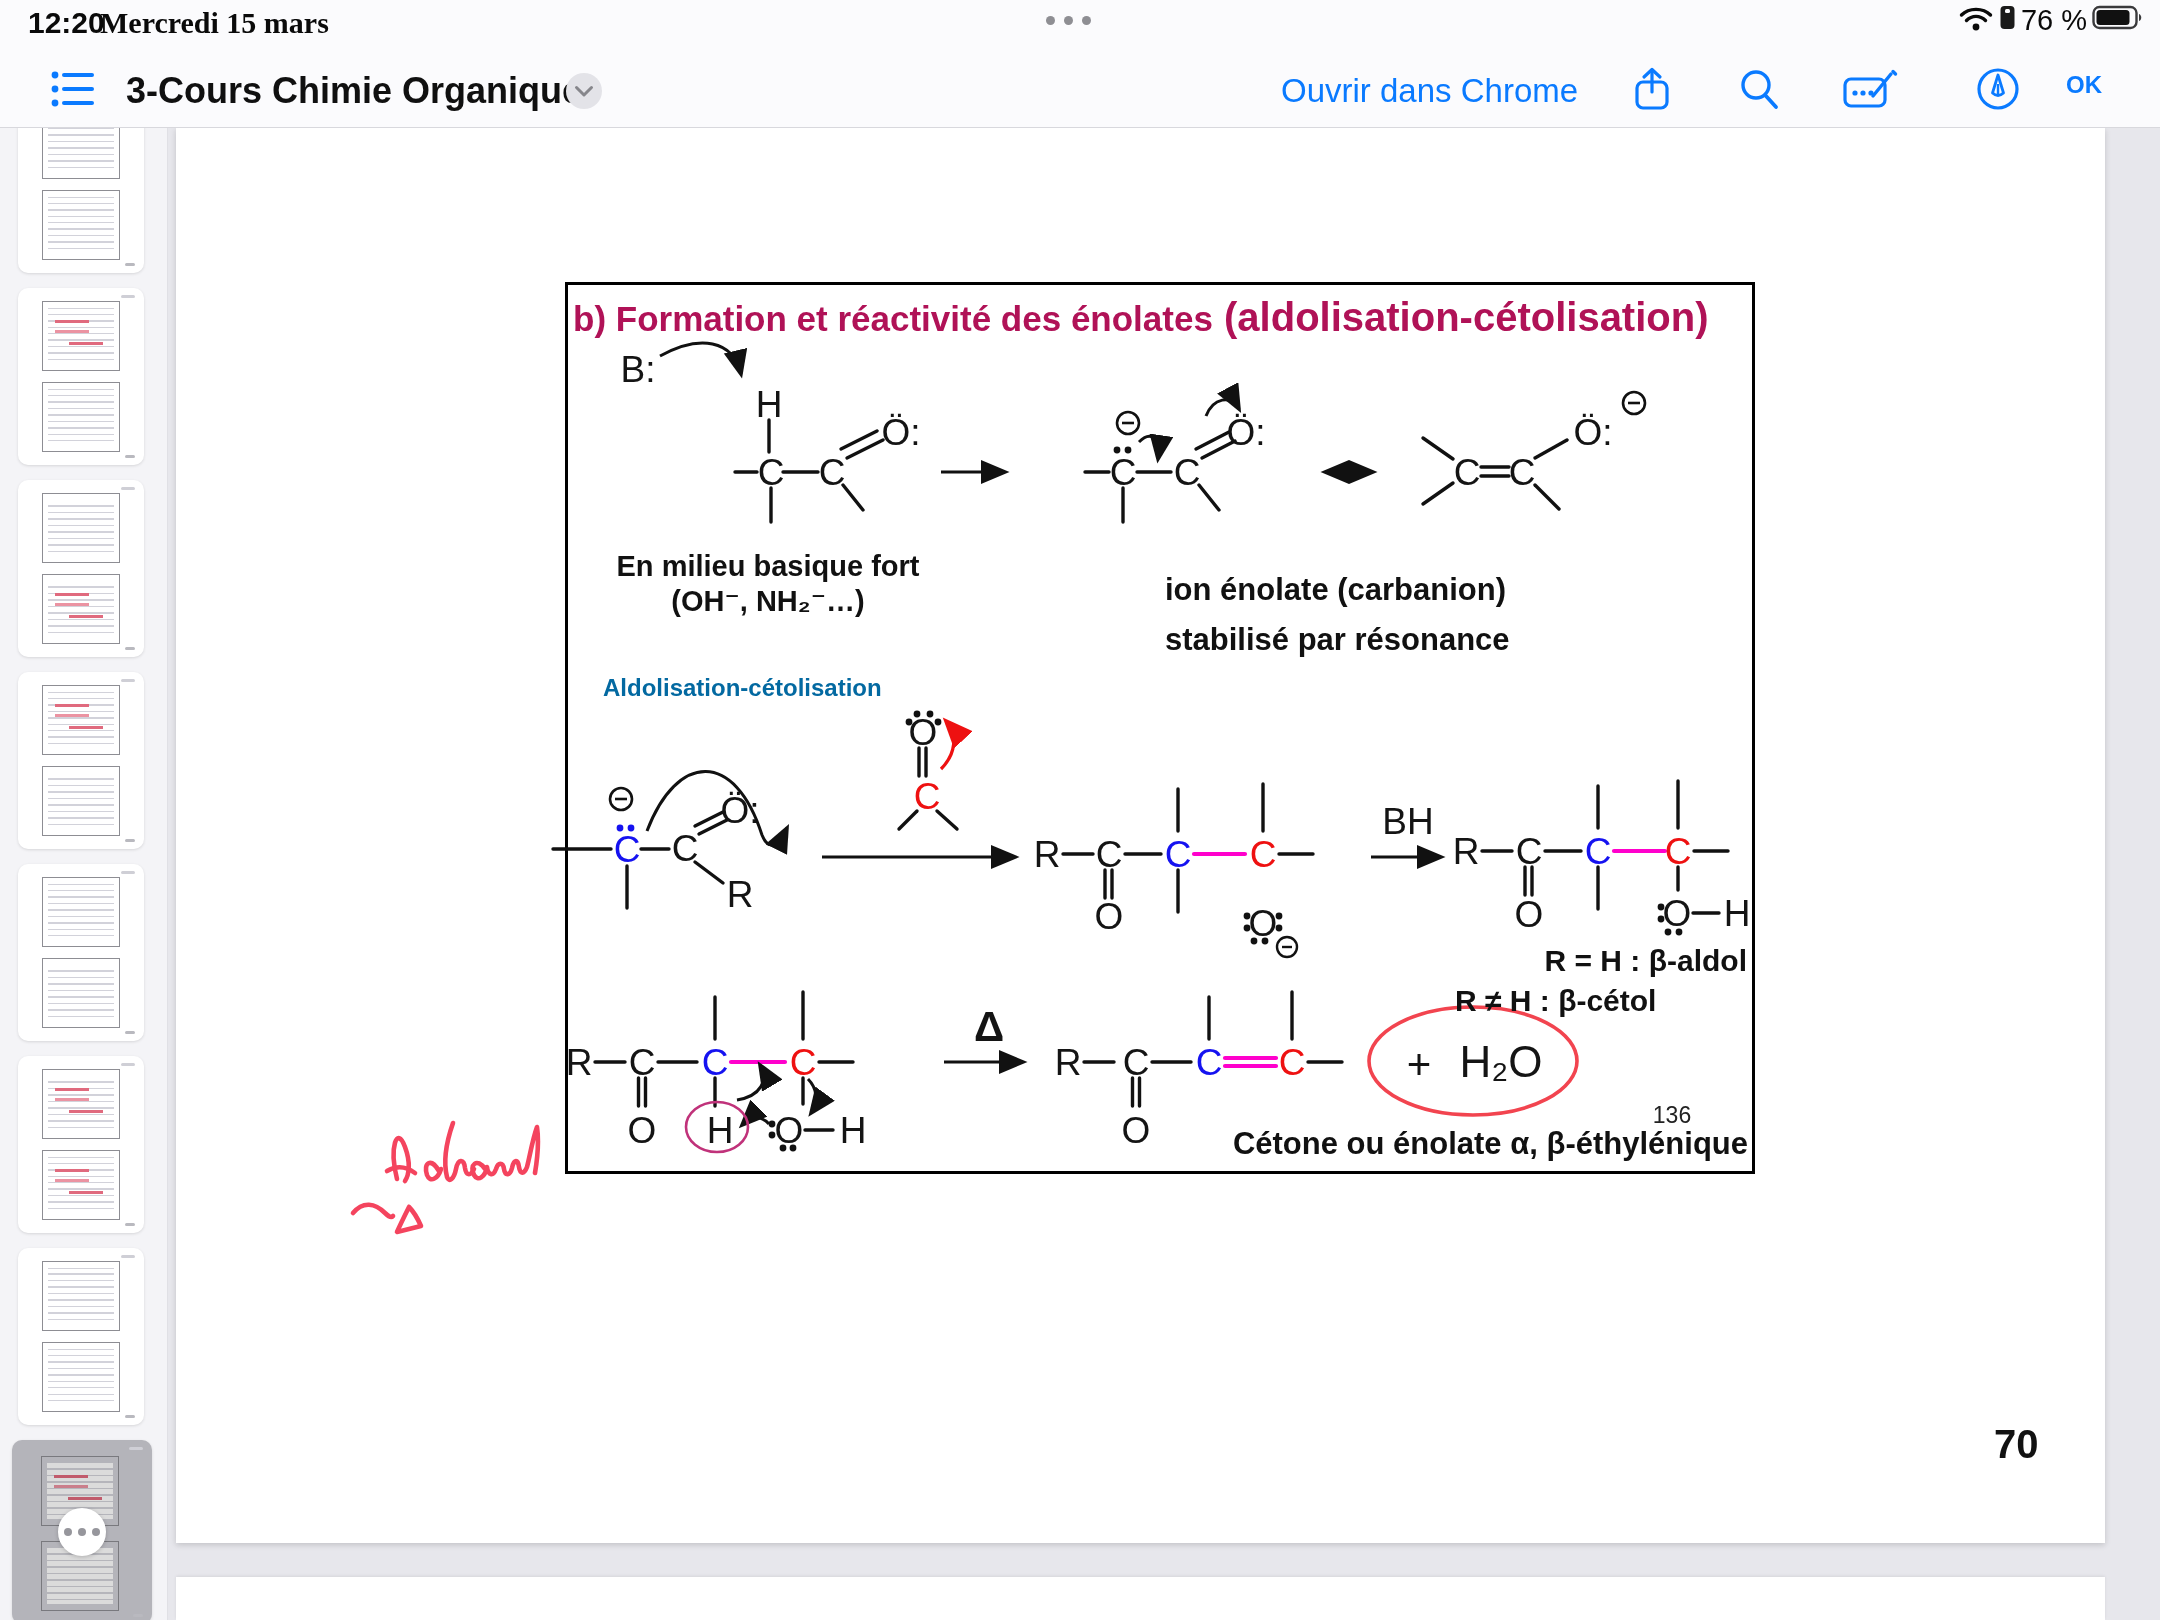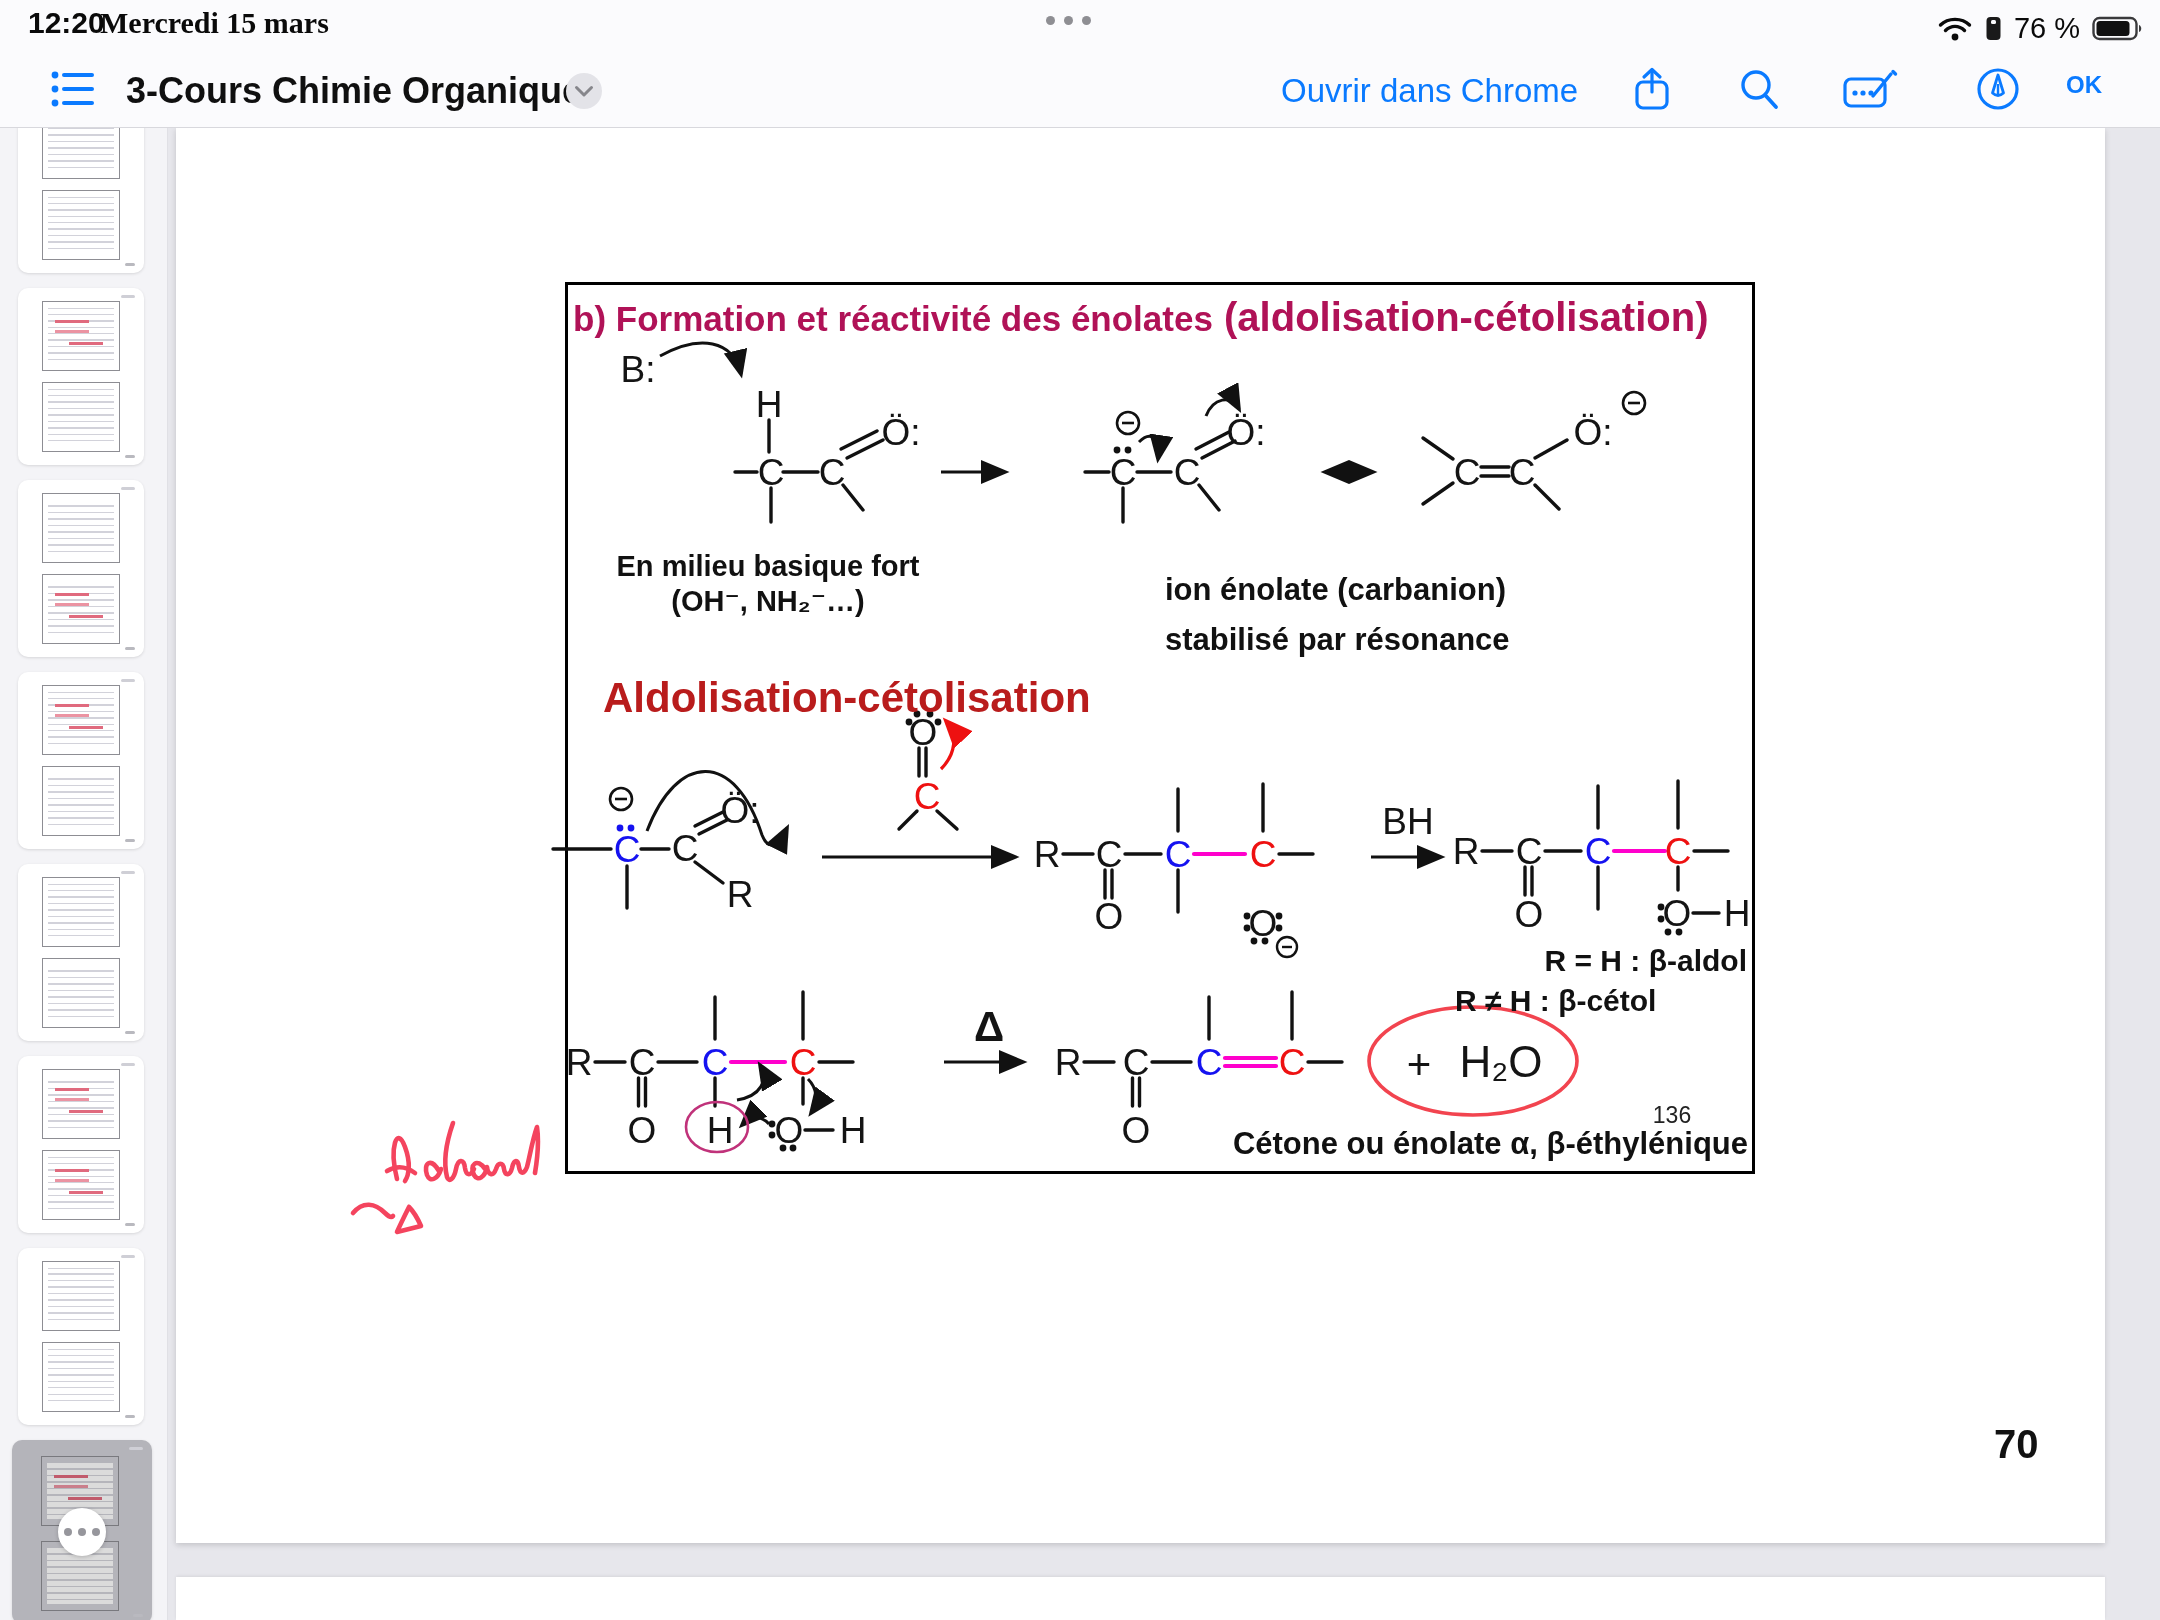--- a/index.html
+++ b/index.html
@@ -6,21 +6,21 @@
   html,body { width:2160px; height:1620px; }
   body { font-family:"Liberation Sans","DejaVu Sans",sans-serif; background:#e7e7ec; overflow:hidden; }
   #screen { position:relative; width:1956px; height:1620px; }
 
   
   #topbars { position:absolute; left:0; top:0; width:2160px; height:128px; background:#fbfbfd; border-bottom:1px solid #d8d8dd; z-index:40; }
   .status-time { position:absolute; left:28px; top:6px; font-size:30px; font-weight:700; color:#0a0a0a; }
   .status-date { position:absolute; left:100px; top:6px; font-size:30px; font-weight:700; color:#0a0a0a;font-family:Liberation Serif, serif; }
   .mt-dots { position:absolute; left:1046px; top:16px; display:flex; gap:9px; }
   .mt-dots i { width:9px; height:9px; border-radius:50%; background:#8e8e93; }
-  .status-right { position:absolute; right:14px; top:4px; display:flex; align-items:center; gap:12px; height:34px;margin-top:7px; }
+  .status-right { position:absolute; right:14px; top:4px; display:flex; gap:5px; height:34px; }
   .batt-pct { font-size:29px; font-weight:500; color:#0a0a0a; }
 
   .toc-btn { position:absolute; left:50px; top:66px; width:46px; height:46px; }
   .tbar-title { position:absolute; left:126px; top:70px; font-size:36px; font-weight:700; color:#101010; }
   .title-chevron { position:absolute; left:566px; top:73px; width:36px; height:36px; border-radius:50%; background:#e3e3e8; display:flex; align-items:center; justify-content:center; }
   .open-chrome { position:absolute; left:1281px; top:72px; font-size:33px; color:#0a7aff; }
   .tb-icon { position:absolute; top:66px; width:46px; height:46px; }
   .ok-btn { position:absolute; left:2066px; top:71px; font-size:24px; font-weight:700; color:#0a7aff; }
 
   
@@ -49,21 +49,21 @@
   
   #slide { position:absolute; left:565px; top:154px; width:1190px; height:892px; z-index:5; }
   #slide svg.scheme { position:absolute; left:0; top:0; overflow:visible; }
   .sl-label { position:absolute; color:#111; font-weight:700; line-height:1.15; }
   .sl-title { left:8px; top:12px; width:1180px; font-size:35px; color:#B01257; white-space:nowrap; }
   .sl-title .paren { font-size:40px; }
   .sl-milieu1 { left:28px; top:268px; width:350px; text-align:center; font-size:29px; }
   .sl-milieu2 { left:28px; top:303px; width:350px; text-align:center; font-size:29px; }
   .sl-enol1 { left:600px; top:290px; font-size:31px; }
   .sl-enol2 { left:600px; top:340px; font-size:31px; }
-  .sl-subtitle { left:38px; top:392px; font-size:42px; color:#b91c1c; }
+  .sl-subtitle { left:38px; top:392px; font-size:24px; color:#0369a1; }
   .sl-req { left:890px; top:662px; width:292px; text-align:right; font-size:30px; }
   .sl-rneq { left:890px; top:702px; width:292px; text-align:left; font-size:30px; }
   .sl-136 { left:1072px; top:820px; width:70px; text-align:center; font-size:23px; font-weight:400; color:#222; }
   .sl-bottom { left:550px; top:844px; width:633px; text-align:right; font-size:31px; }
 
   #handwriting { position:absolute; left:345px; top:985px; z-index:8; }
 </style>
 </head>
 <body>
 

